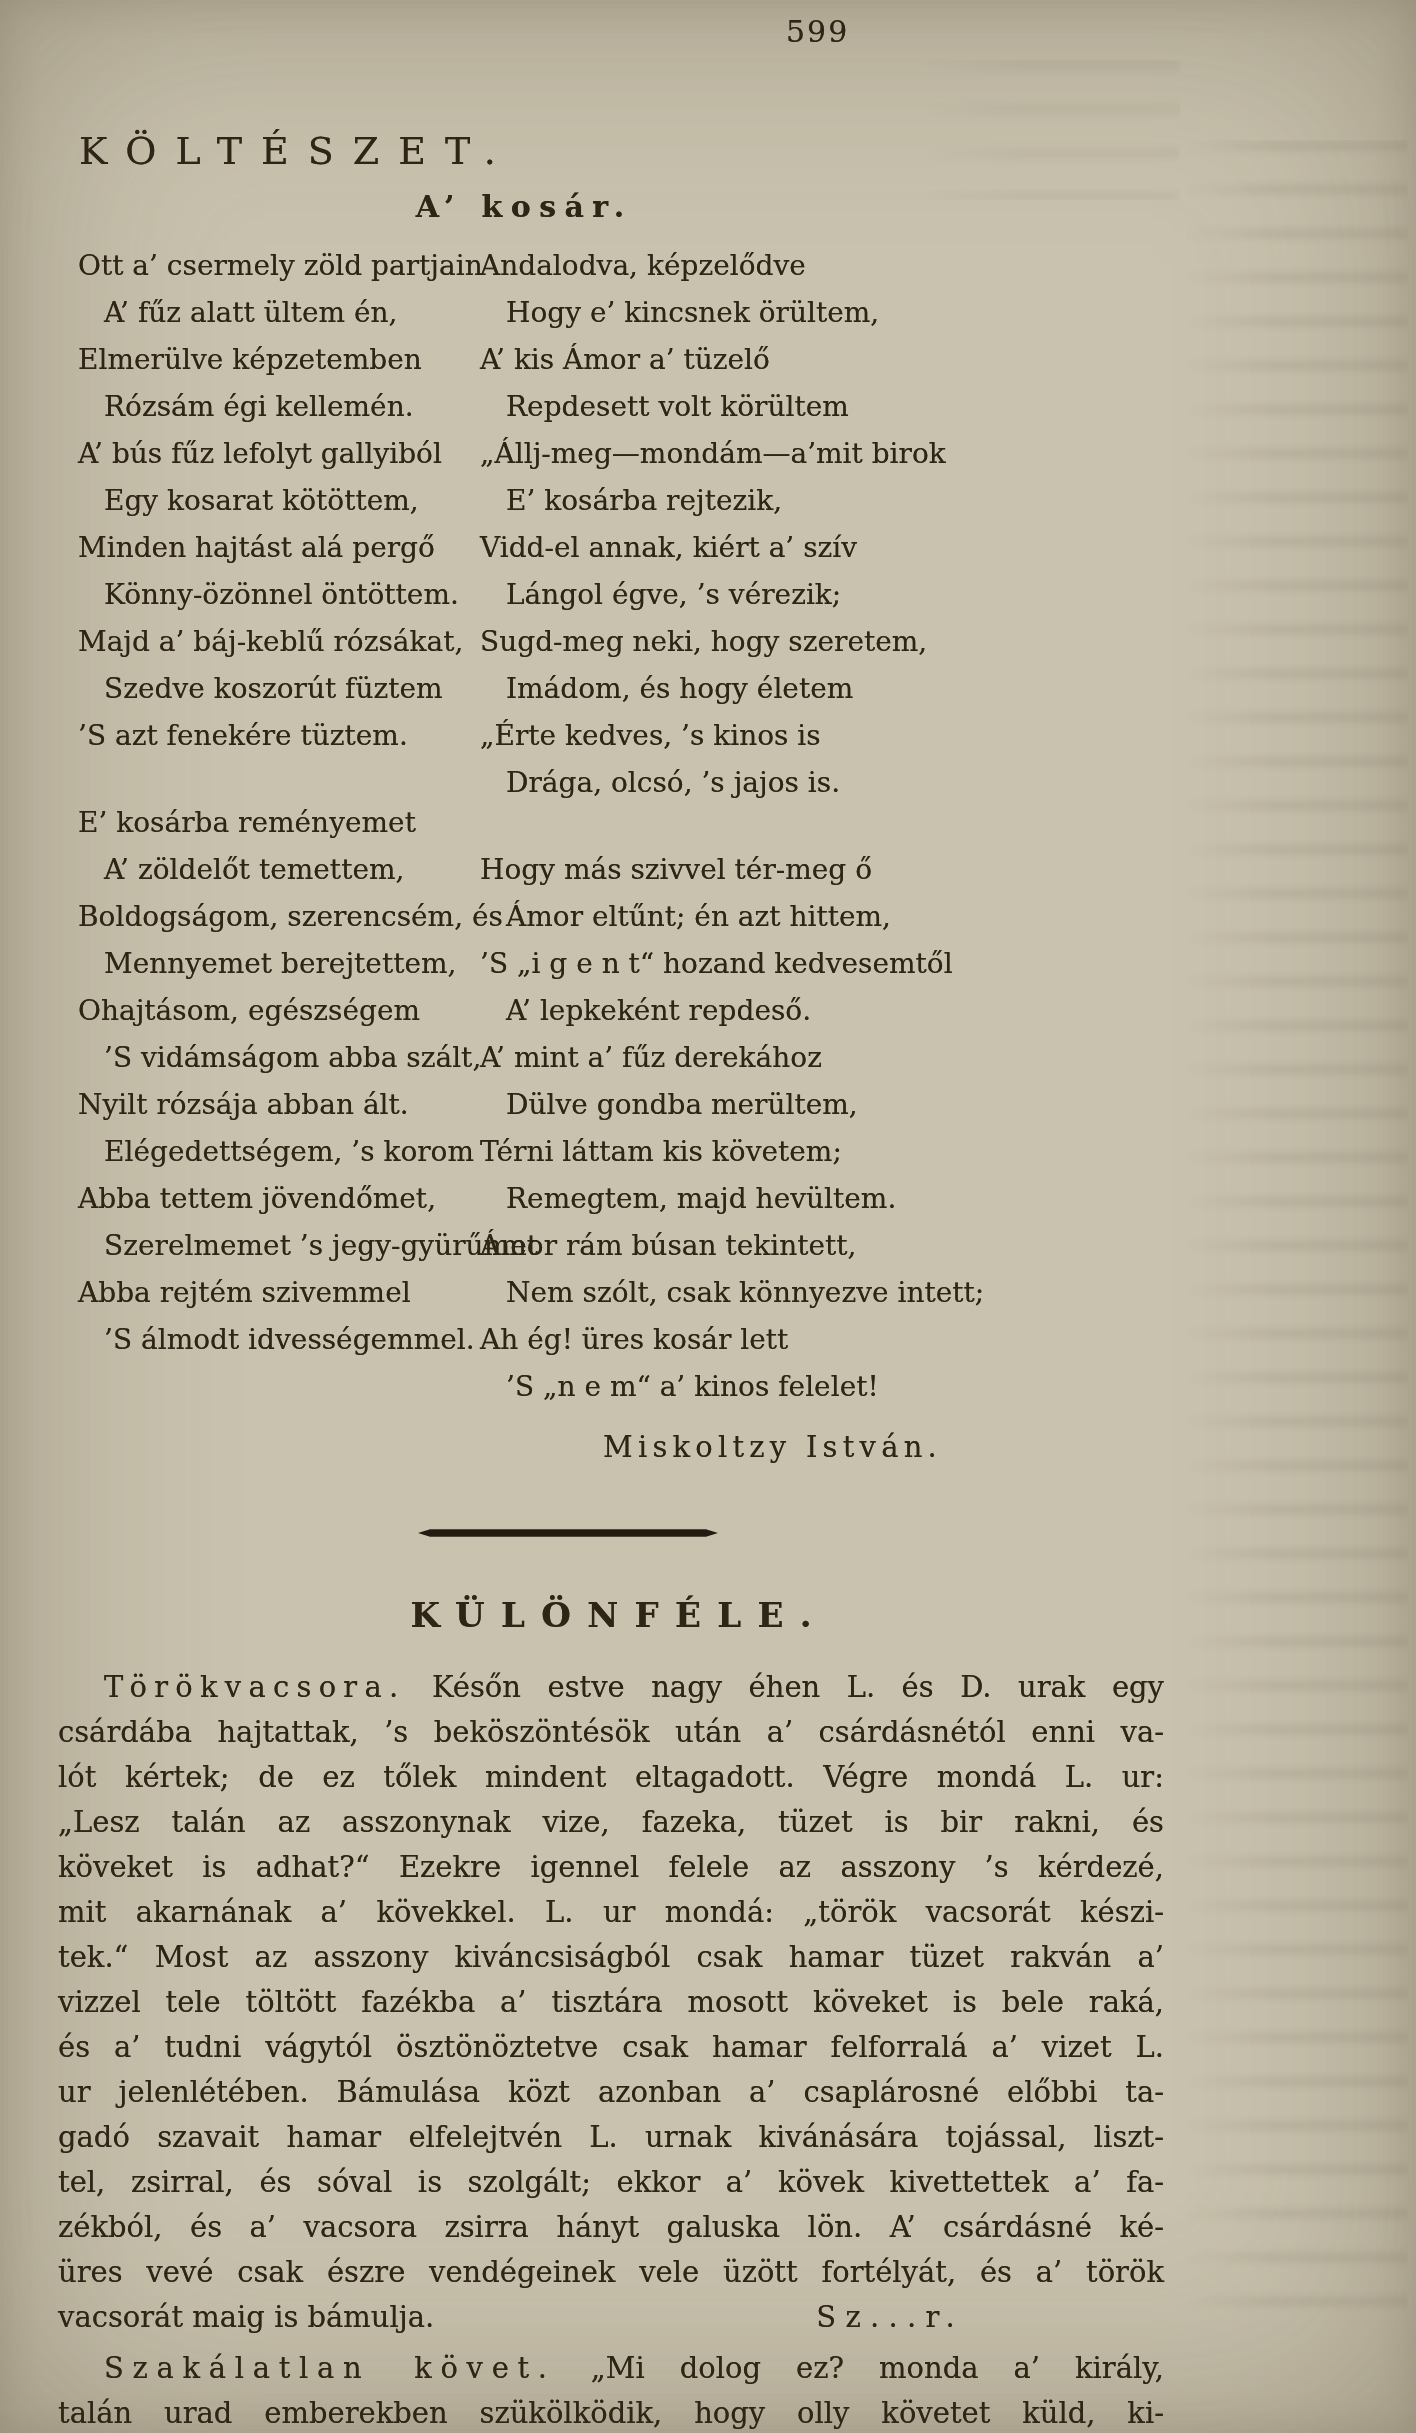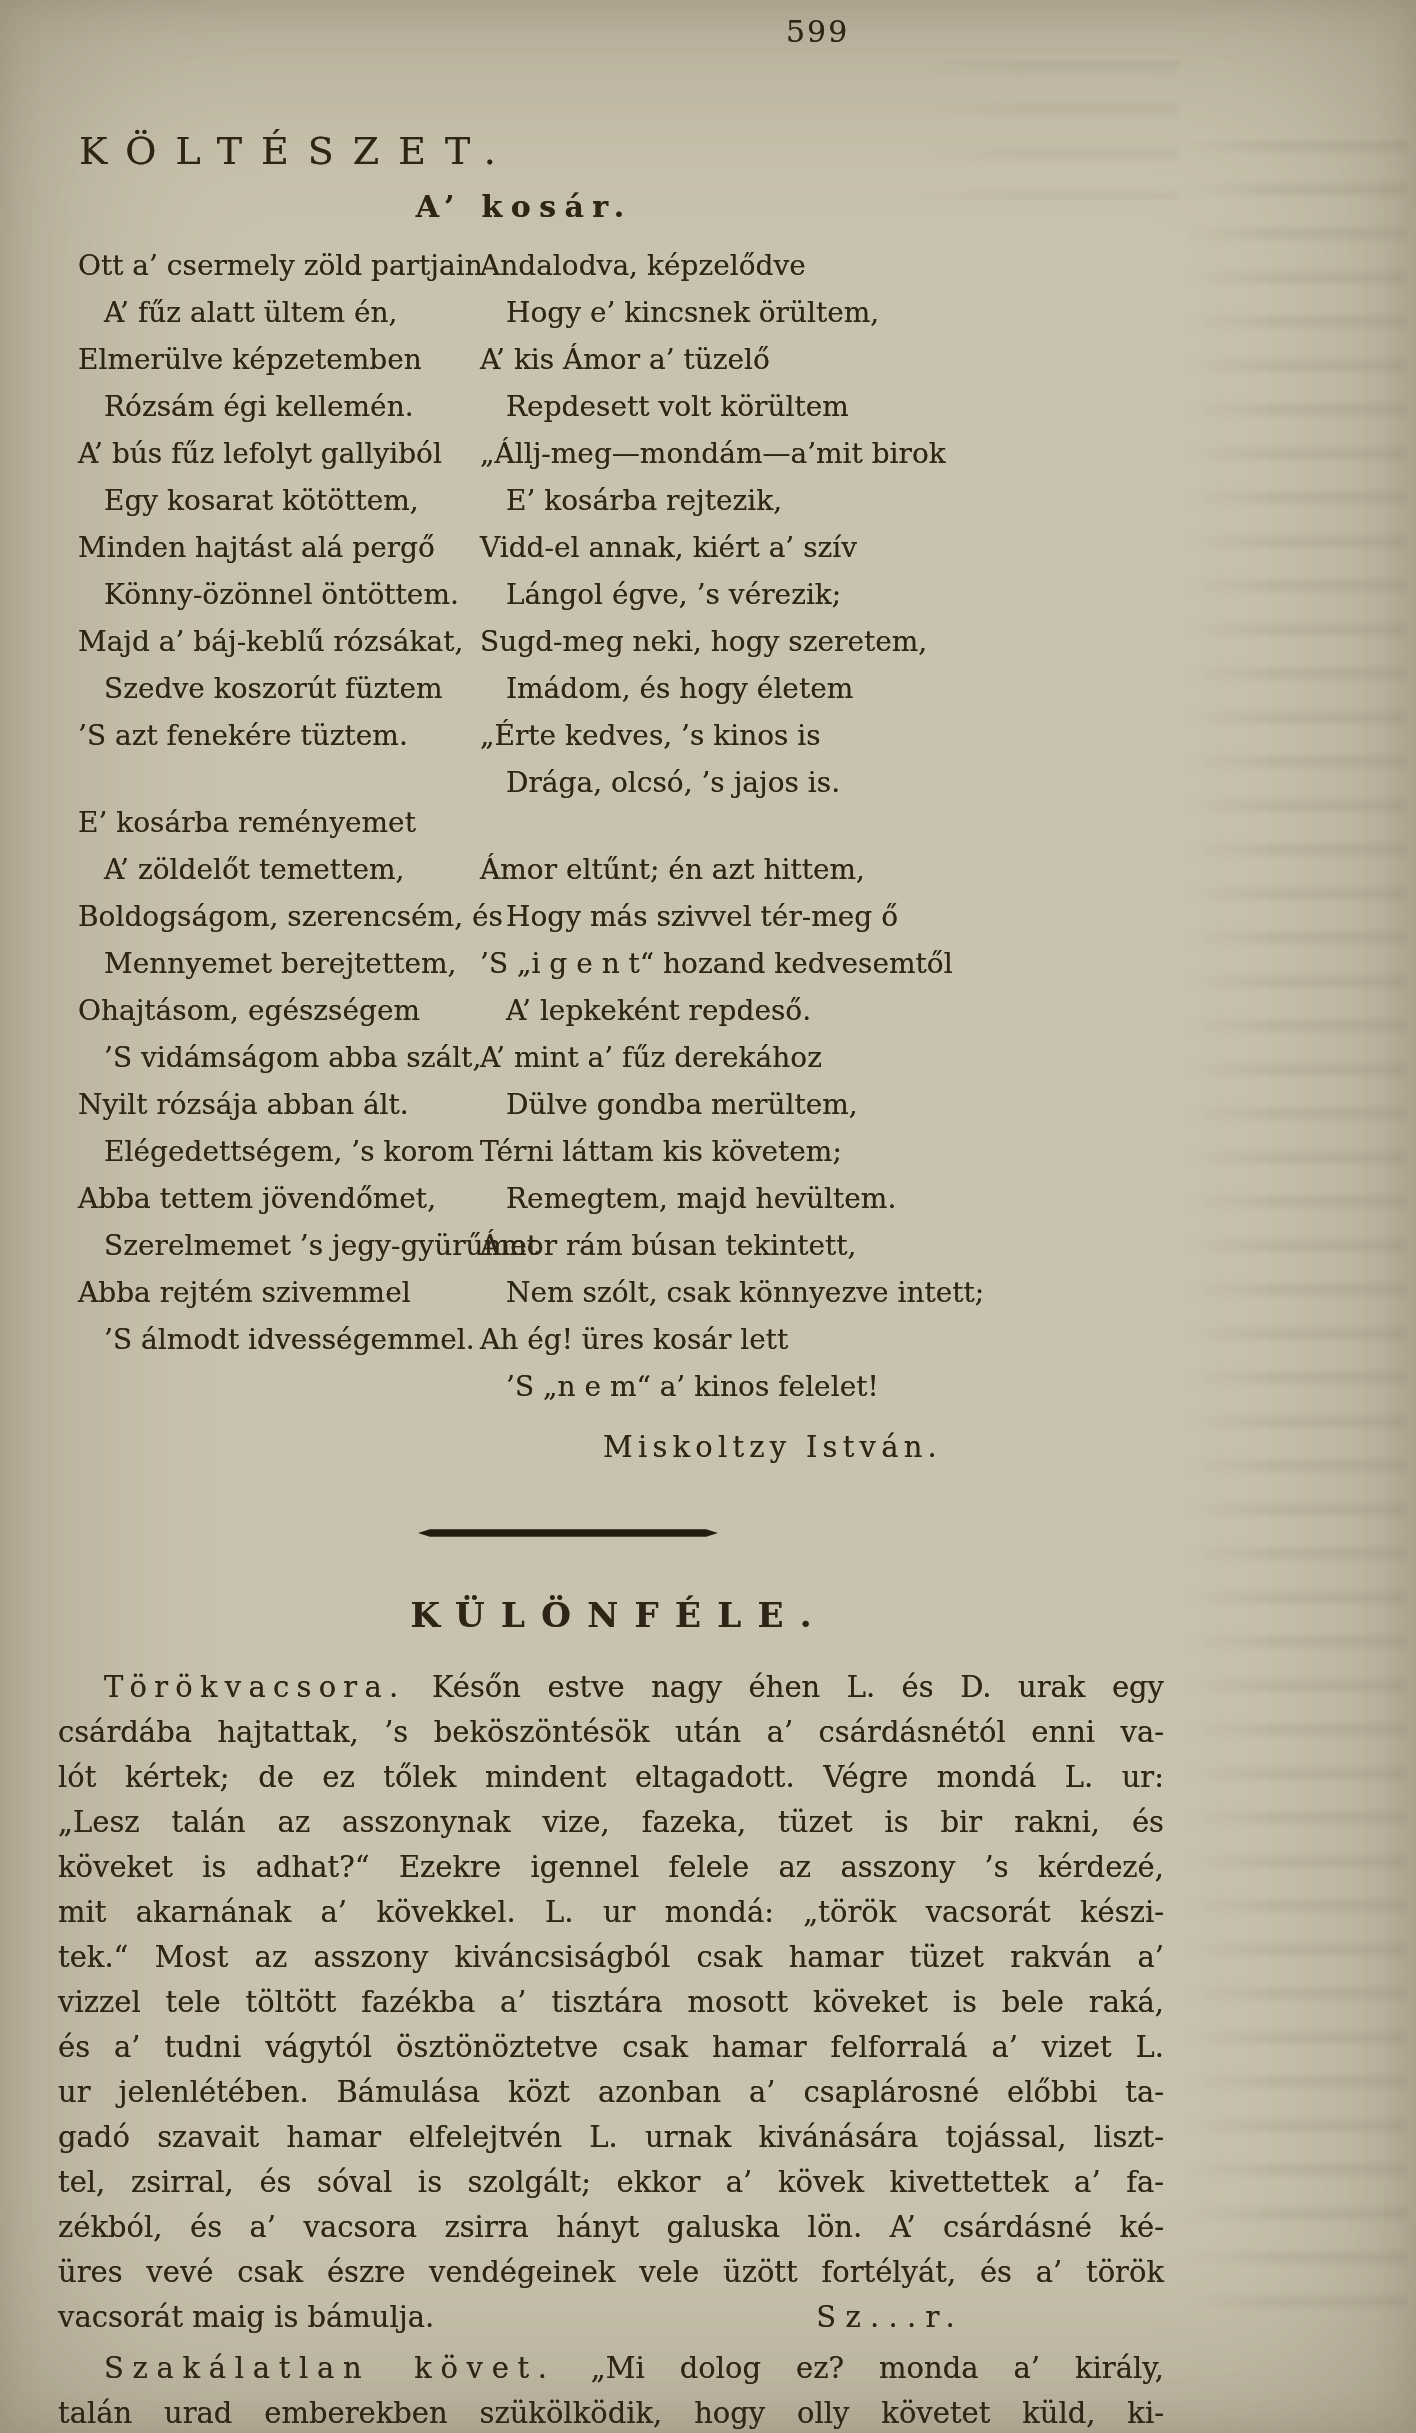--- a/index.html
+++ b/index.html
@@ -114,22 +114,22 @@
           <div class="poem-line ink">„Állj-meg—mondám—a’mit birok</div>
           <div class="poem-line ink">E’ kosárba rejtezik,</div>
           <div class="poem-line ink">Vidd-el annak, kiért a’ szív</div>
           <div class="poem-line ink">Lángol égve, ’s vérezik;</div>
           <div class="poem-line ink">Sugd-meg neki, hogy szeretem,</div>
           <div class="poem-line ink">Imádom, és hogy életem</div>
           <div class="poem-line ink">„Érte kedves, ’s kinos is</div>
           <div class="poem-line ink">Drága, olcsó, ’s jajos is.</div>
         </div>
       <div class="stanza">
+          <div class="poem-line ink">Hogy más szivvel tér-meg ő</div>
           <div class="poem-line ink">Ámor eltűnt; én azt hittem,</div>
-          <div class="poem-line ink">Hogy más szivvel tér-meg ő</div>
           <div class="poem-line ink">’S „i g e n t“ hozand kedvesemtől</div>
           <div class="poem-line ink">A’ lepkeként repdeső.</div>
           <div class="poem-line ink">A’ mint a’ fűz derekához</div>
           <div class="poem-line ink">Dülve gondba merültem,</div>
           <div class="poem-line ink">Térni láttam kis követem;</div>
           <div class="poem-line ink">Remegtem, majd hevültem.</div>
           <div class="poem-line ink">Ámor rám búsan tekintett,</div>
           <div class="poem-line ink">Nem szólt, csak könnyezve intett;</div>
           <div class="poem-line ink">Ah ég! üres kosár lett</div>
           <div class="poem-line ink">’S „n e m“ a’ kinos felelet!</div>

